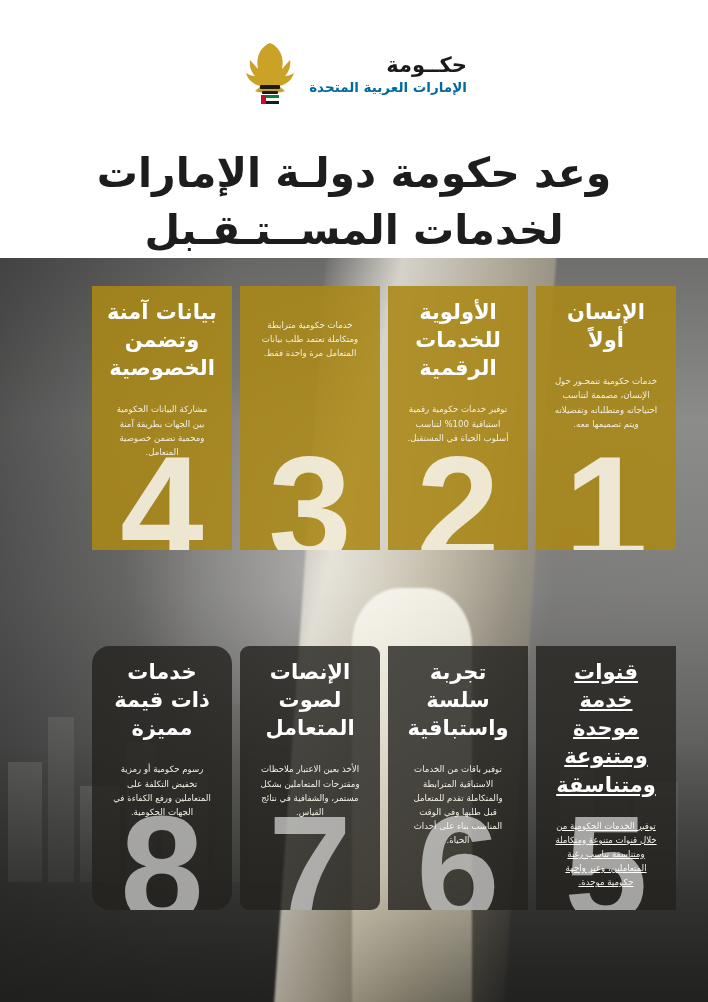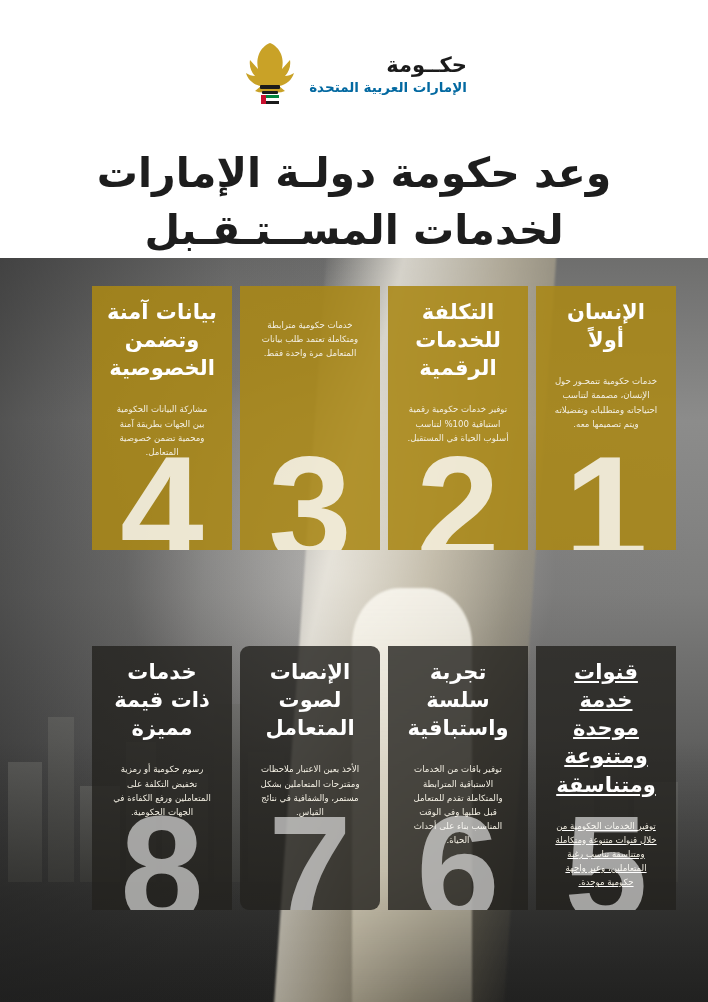--- a/index.html
+++ b/index.html
@@ -109,21 +109,21 @@
   .card.dark .num{color:rgba(255,255,255,0.58);}
 
   
   .c1{right:32px;top:28px;}
   .c2{right:180px;top:28px;}
   .c3{right:328px;top:28px;}
   .c4{right:476px;top:28px;}
   .c5{right:32px;top:388px;text-decoration:underline;}
   .c6{right:180px;top:388px;}
   .c7{right:328px;top:388px;border-radius:9px;}
-  .c8{right:476px;top:388px;}
+  .c8{right:476px;top:388px;border-radius:18px;}
 </style>
 </head>
 <body>
 
 <div class="page">
 
   <div class="header">
     <div class="emblem-row">
       <div class="gov-text">
         <div class="l1">حكــومة</div>
@@ -179,21 +179,21 @@
         <h3>
           <span>الإنسان</span><br>
           <span>أولاً</span>
         </h3>
         <p>خدمات حكومية تتمحـور حول الإنسان، مصممة لتناسب احتياجاته ومتطلباته وتفضيلاته ويتم تصميمها معه.</p>
         <div class="num">1</div>
       </div>
 
       <div class="card gold c2">
         <h3>
-          <span>التكلفة</span><br>
+          <span>الأولوية</span><br>
           <span>للخدمات</span><br>
           <span>الرقمية</span>
         </h3>
         <p>توفير خدمات حكومية رقمية استباقية 100% لتناسب أسلوب الحياة في المستقبل.</p>
         <div class="num">2</div>
       </div>
 
       <div class="card gold c3">
         <p>خدمات حكومية مترابطة ومتكاملة تعتمد طلب بيانات المتعامل مرة واحدة فقط.</p>
         <div class="num">3</div>

